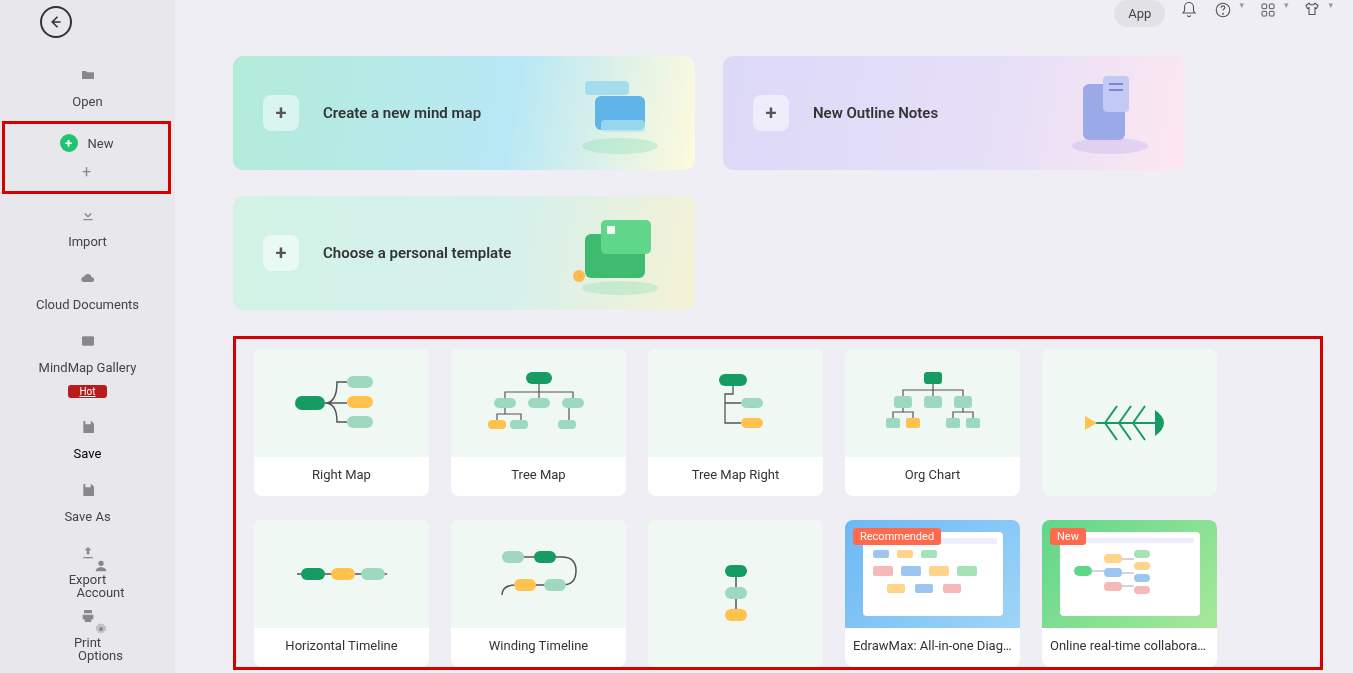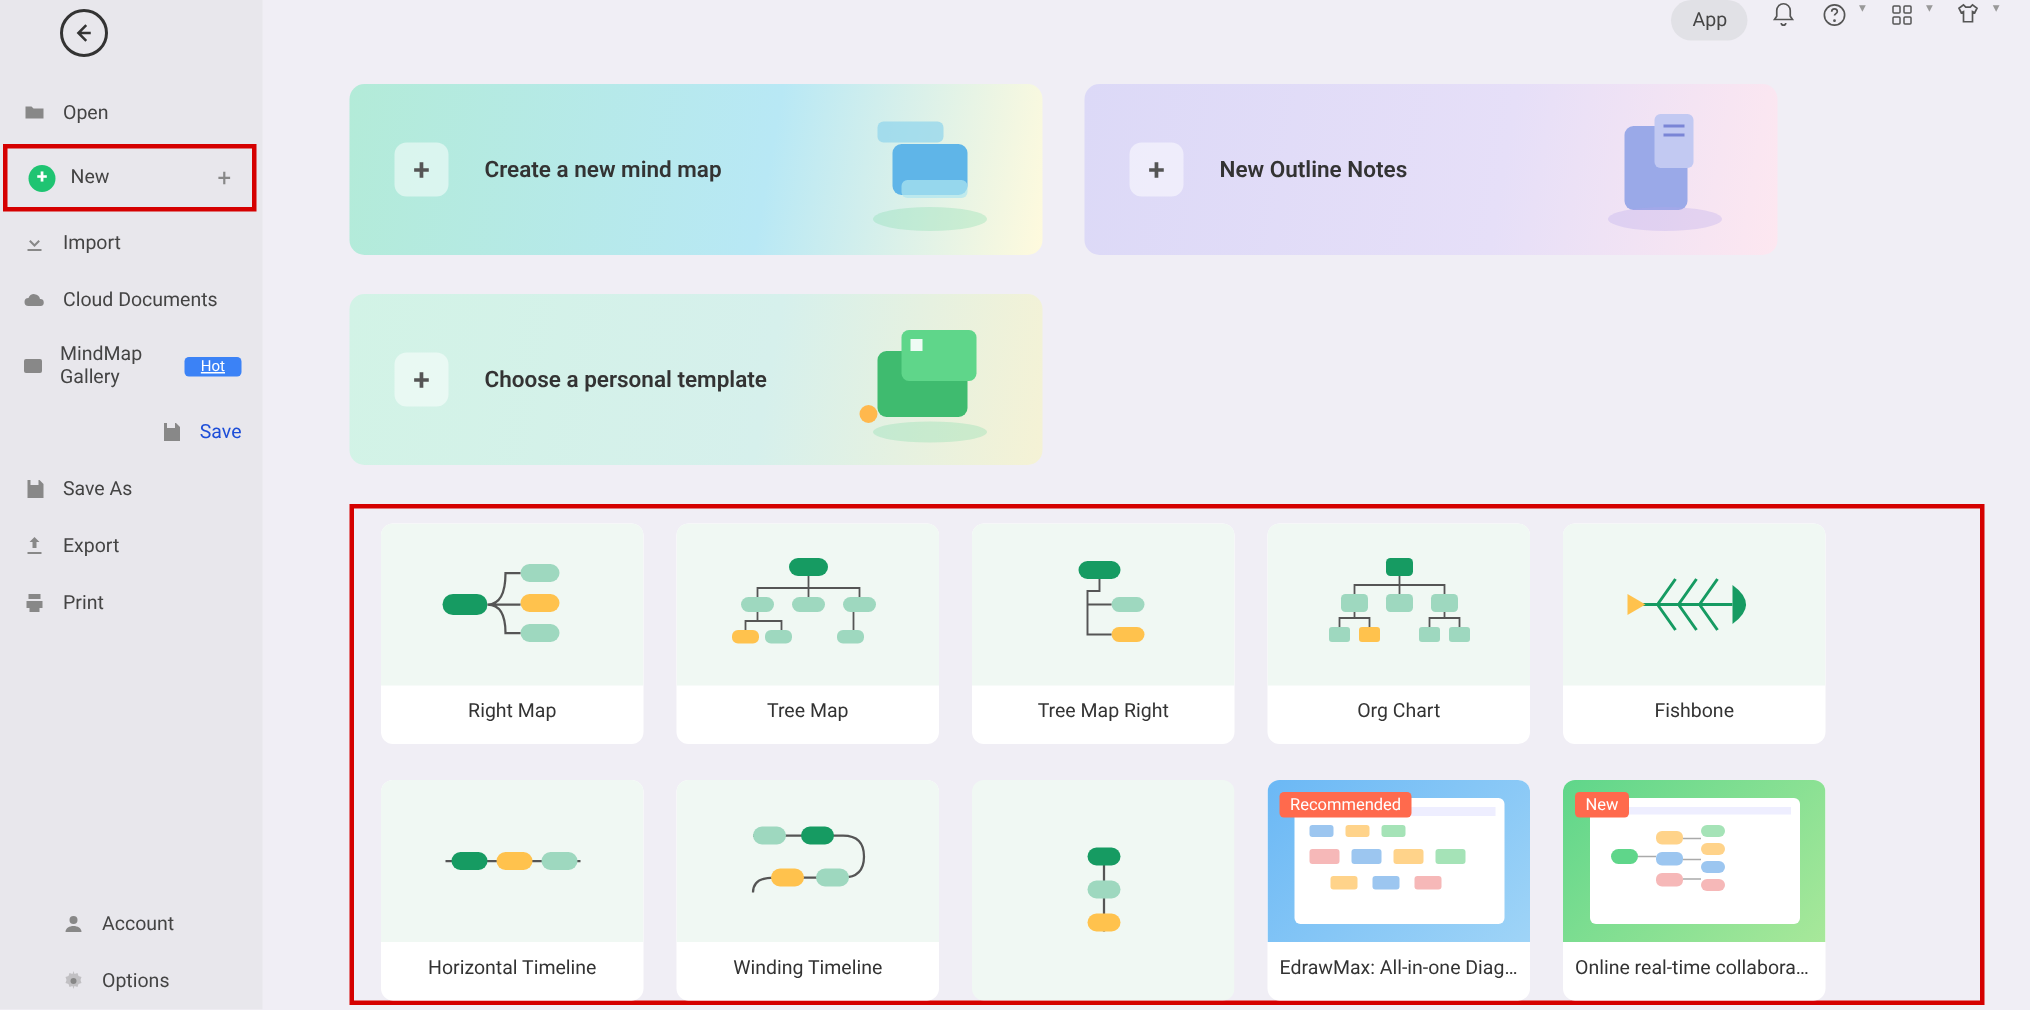--- a/index.html
+++ b/index.html
@@ -5,28 +5,28 @@
 * { box-sizing: border-box; margin: 0; padding: 0; }
 body { font-family: -apple-system, BlinkMacSystemFont, "Segoe UI", Roboto, sans-serif; background: #f0eef5; width: 1353px; height: 673px; overflow: hidden; position: relative; }
 
 .topbar { position: absolute; top: 0; right: 0; height: 50px; display: flex; align-items: flex-start; gap: 14px; padding-right: 20px; }
 .topbar .pill { background: #e1e1e6; padding: 6px 14px; border-radius: 16px; font-size: 13px; color: #444; }
 .topbar .ticon { width: 20px; height: 20px; display: flex; align-items: center; justify-content: center; color: #555; cursor: pointer; }
 .caret { font-size: 9px; color: #999; margin-left: -8px; }
 
 .sidebar { position: absolute; left: 0; top: 0; width: 175px; height: 100%; background: #e8e7ec; }
 .back-btn { width: 32px; height: 32px; border: 2px solid #333; border-radius: 50%; display: flex; align-items: center; justify-content: center; margin: 6px 0 18px 40px; cursor: pointer; }
-.side-item { display: flex; align-items: center; padding: 10px 14px; font-size: 13px; color: #444; cursor: pointer; gap: 10px; position: relative; }
+.side-item { display: flex; align-items: center; padding: 10px 14px; font-size: 13px; color: #444; cursor: pointer; gap: 10px; position: relative; flex-direction: column; }
 .side-item .sicon { width: 18px; height: 18px; display: flex; align-items: center; justify-content: center; color: #888; }
 .side-item.new-item { border: 3px solid #d50000; margin: 2px 4px 2px 2px; justify-content: space-between; }
 .side-item.new-item .left { display: flex; align-items: center; gap: 10px; }
 .side-item.new-item .plus-circle { width: 18px; height: 18px; background: #1fc472; border-radius: 50%; color: #fff; display: flex; align-items: center; justify-content: center; font-size: 13px; font-weight: bold; }
 .side-item.new-item .rplus { color: #888; font-size: 16px; }
-.hot-badge { background: #3b82f6; color: #fff; font-size: 10px; padding: 1px 11px; border-radius: 3px; text-decoration: underline; }
-.side-item.save-disabled { color: #1d4ed8; justify-content: flex-end; }
+.hot-badge { background: #b91c1c; color: #fff; font-size: 10px; padding: 1px 11px; border-radius: 3px; text-decoration: underline; }
+.side-item.save-disabled { color: #000000; justify-content: flex-end; }
 .side-bottom { position: absolute; bottom: 0; width: 100%; padding-left: 26px; }
 
 .main { position: absolute; left: 175px; top: 0; right: 0; height: 100%; padding: 56px 30px 0 58px; overflow: hidden; }
 .card-row { display: flex; gap: 28px; margin-bottom: 26px; }
 .big-card { width: 462px; height: 114px; border-radius: 10px; display: flex; align-items: center; padding-left: 30px; gap: 24px; position: relative; cursor: pointer; font-size: 15px; font-weight: 600; color: #333; }
 .big-card.g1 { background: linear-gradient(100deg, #b3ebd8 0%, #b8e8f5 60%, #fffadd 100%); }
 .big-card.g2 { background: linear-gradient(100deg, #dcd9f7 0%, #e6dff8 60%, #fde7f0 100%); }
 .big-card.g3 { background: linear-gradient(100deg, #d2f3e6 0%, #d6f0ec 60%, #f5f2d5 100%); }
 .plus-tile { width: 36px; height: 36px; background: rgba(255,255,255,0.5); border-radius: 8px; display: flex; align-items: center; justify-content: center; font-size: 20px; color: #555; }
 .card-art { position: absolute; right: 20px; top: 10px; width: 110px; height: 94px; }
@@ -276,21 +276,20 @@
         <div class="tlabel">Org Chart</div>
       </div>
       <div class="tcard">
         <div class="timg">
           <svg width="110" height="70" viewBox="0 0 110 70">
               <path d="M20 35 H80 M30 35 L42 18 M44 35 L56 18 M58 35 L70 18 M30 35 L42 52 M44 35 L56 52 M58 35 L70 52" stroke="#169b62" stroke-width="2" fill="none"></path>
               <path d="M80 22 Q98 35 80 48 Z" fill="#169b62"></path>
               <polygon points="10,28 22,35 10,42" fill="#ffc24d"></polygon>
             </svg>
         </div>
-        <div class="tlabel">Fishbone</div>
       </div>
     </div>
     <div class="tgrid row2">
       <div class="tcard">
         <div class="timg">
           <svg width="110" height="70" viewBox="0 0 110 70">
               <line x1="10" y1="35" x2="100" y2="35" stroke="#555" stroke-width="1.5"></line>
               <rect x="14" y="29" width="24" height="12" rx="6" fill="#169b62"></rect>
               <rect x="44" y="29" width="24" height="12" rx="6" fill="#ffc24d"></rect>
               <rect x="74" y="29" width="24" height="12" rx="6" fill="#9ed8bf"></rect>

